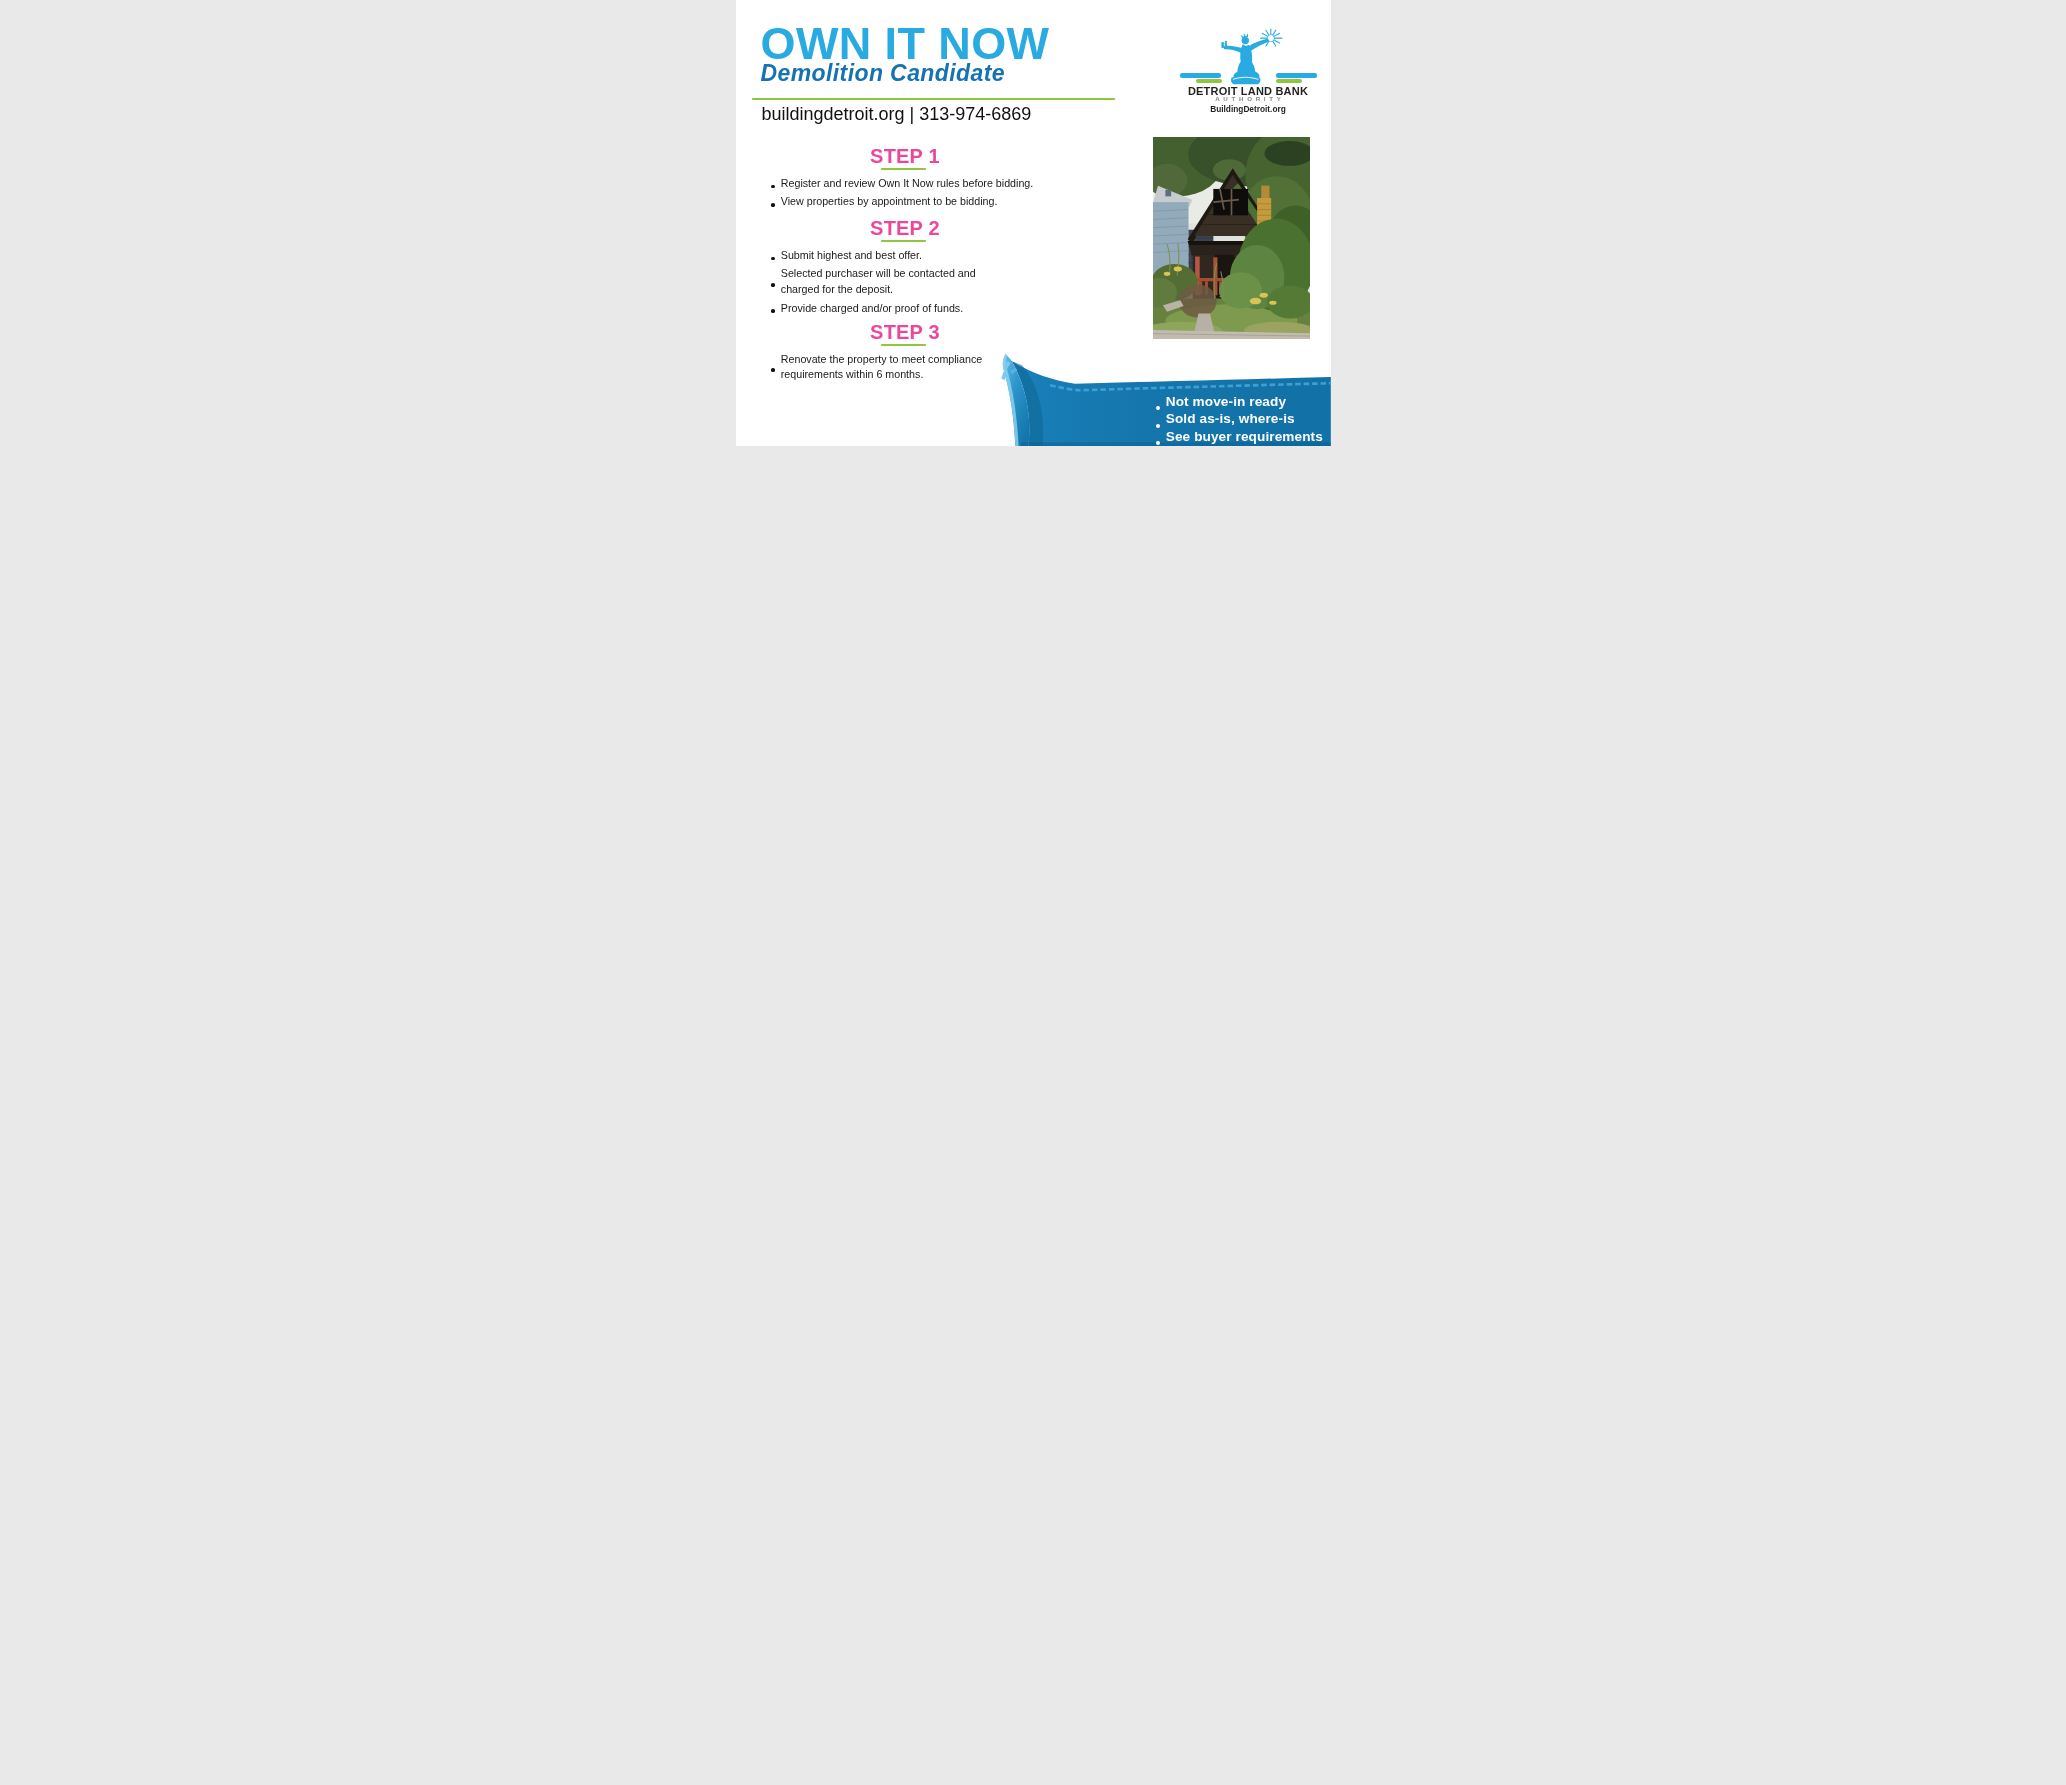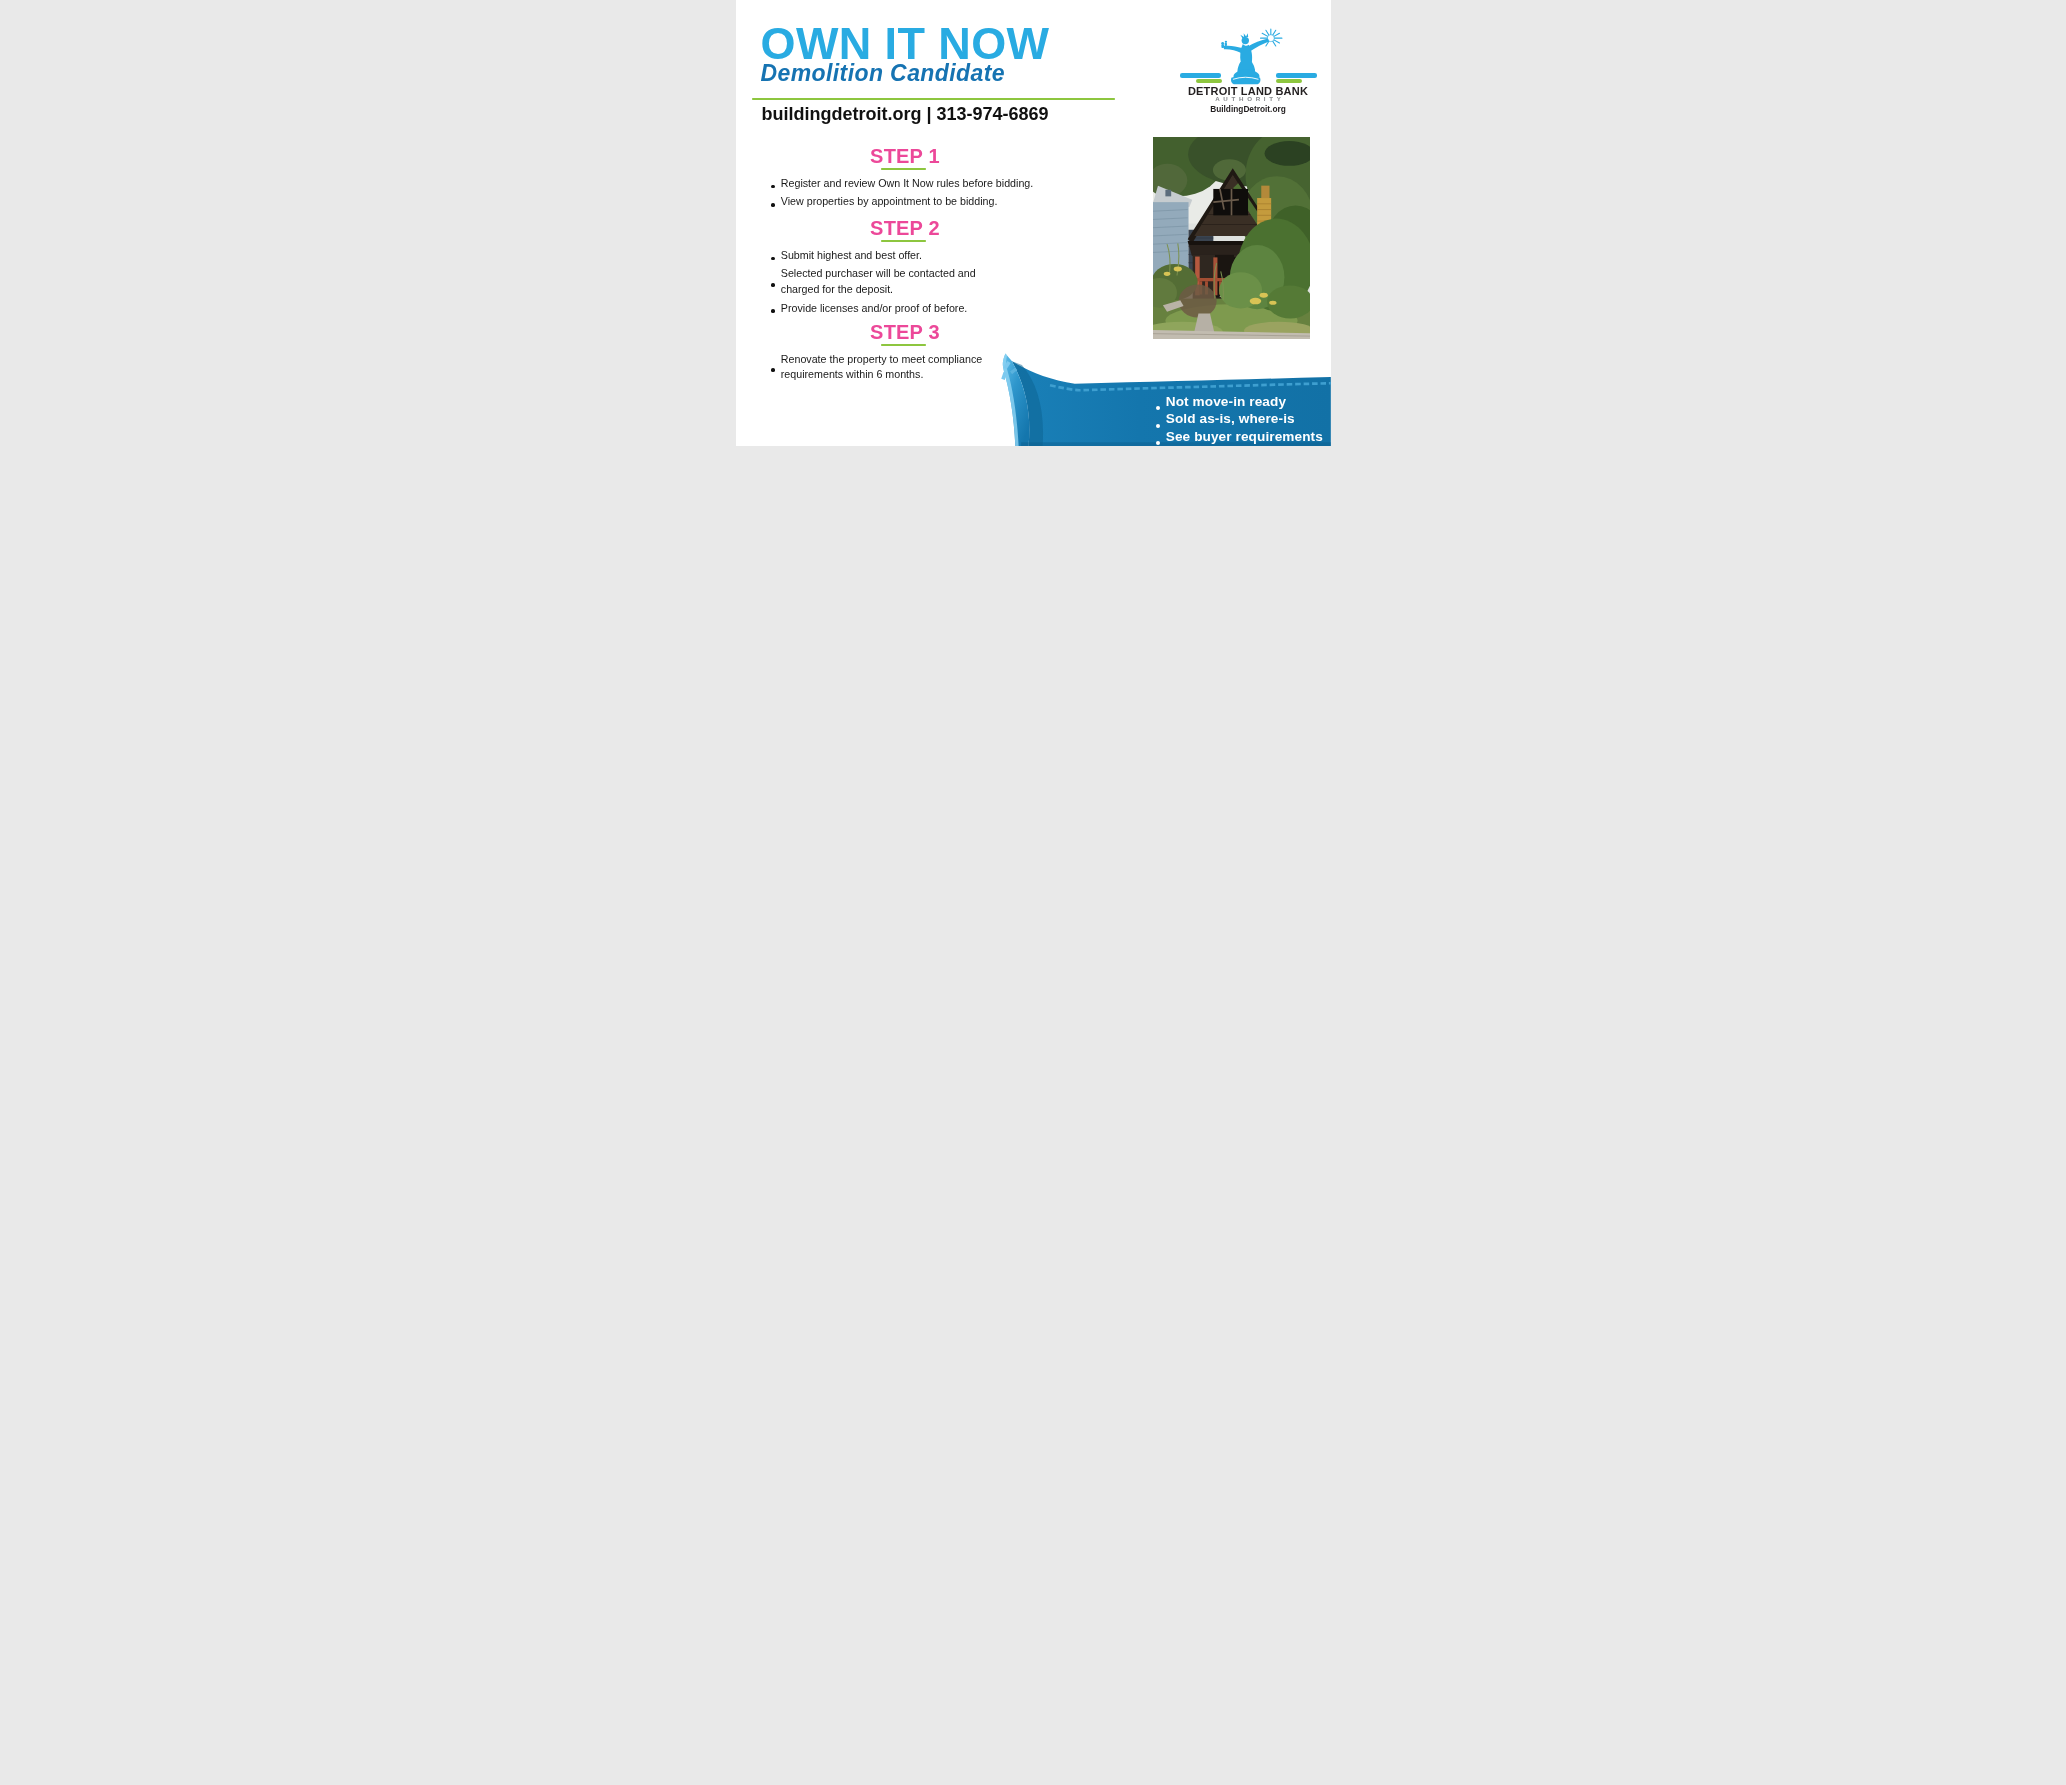--- a/index.html
+++ b/index.html
@@ -18,21 +18,21 @@
     position:absolute;left:25px;top:61px;
     font-size:23px;font-weight:800;font-style:italic;letter-spacing:0.4px;line-height:1.05;
     color:#1673B2;
   }
   .title-divider{
     position:absolute;left:16.5px;top:98px;width:363px;height:2.1px;
     background:#8DC63F;border-radius:0.8px;
   }
   .contact{
     position:absolute;left:26px;top:104px;
-    font-size:18px;font-weight:700;letter-spacing:0px;
+    font-size:18px;font-weight:400;letter-spacing:0px;
     color:#111111;
   }
   
   .logo{position:absolute;left:430px;top:25px;width:165px;height:95px;}
   .logo-bar{position:absolute;border-radius:2.1px;}
   .bar-blue{background:#29ABE2;height:4.5px;top:48px;}
   .bar-green{background:#8DC63F;height:4.1px;top:54px;}
   .bar-left-blue{left:14.5px;width:41px;}
   .bar-left-green{left:30px;width:26px;}
   .bar-right-blue{left:110px;width:41px;}
@@ -162,21 +162,21 @@
           <li>
             <span class="dot"></span>
             <span>Submit highest and best offer.</span>
           </li>
           <li>
             <span class="dot"></span>
             <span>Selected purchaser will be contacted and<br>charged for the deposit.</span>
           </li>
           <li>
             <span class="dot"></span>
-            <span>Provide licenses and/or proof of before.</span>
+            <span>Provide charged and/or proof of funds.</span>
           </li>
         </ul>
       </section>
       <section class="step s3">
         <h3 class="step-heading">STEP 3</h3>
         <div class="step-underline"></div>
         <ul class="step-bullets">
           <li>
             <span class="dot"></span>
             <span>Renovate the property to meet compliance<br>requirements within 6 months.</span>

